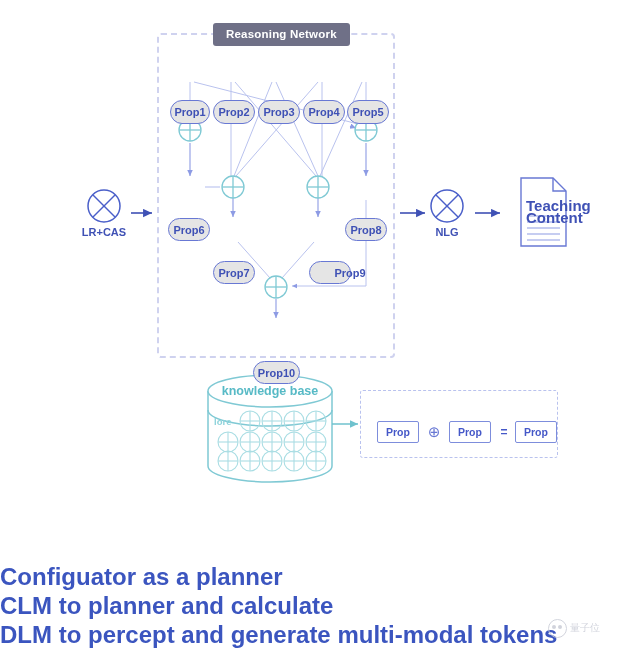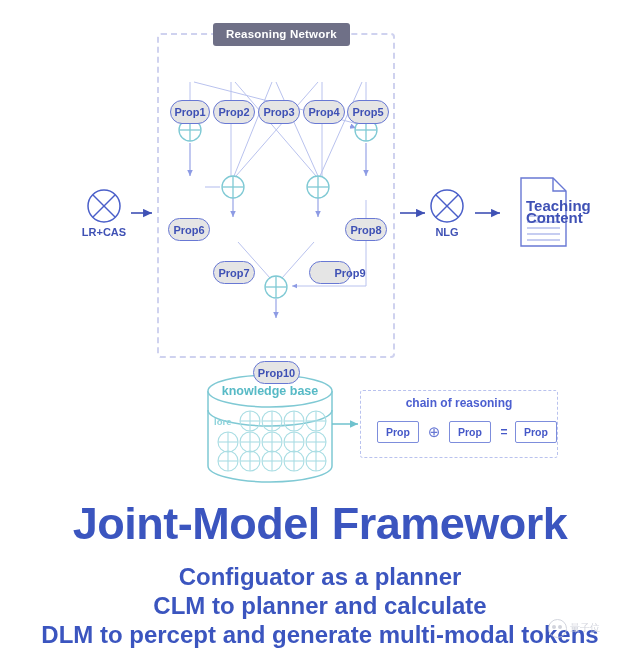--- a/index.html
+++ b/index.html
@@ -91,21 +91,21 @@
   }
 
   
   .main-title{
     position:absolute;left:0;top:498px;width:640px;
     text-align:center;color:#3b55bf;
     font-size:45px;font-weight:bold;letter-spacing:-.5px;
     white-space:nowrap;
   }
   .sub-line{
-    position:absolute;left:0;width:640px;text-align:center;
+    position:absolute;left:0;width:640px;text-align:left;
     color:#3b55bf;font-size:24px;font-weight:bold;
     white-space:nowrap;
   }
   .sub1{top:563px;}
   .sub2{top:592px;}
   .sub3{top:621px;}
 
   .watermark{
     position:absolute;left:548px;top:608px;
     width:86px;height:40px;
@@ -349,29 +349,27 @@
 
   <div class="node-label" style="left:74px;top:226px;width:60px;">LR+CAS</div>
   <div class="node-label" style="left:417px;top:226px;width:60px;">NLG</div>
   <div class="doc-text" style="left:526px;top:188px;">Teaching</div>
   <div class="doc-text" style="left:526px;top:200px;">Content</div>
 
   <div class="kb-label" style="left:214px;top:384px;width:112px;text-align:center;">knowledge base</div>
   <div class="kb-lore" style="left:214px;top:416px;">lore</div>
 
   <div class="cor-panel"></div>
-  <div class="cor-title">chain of reasoning</div>
 
   <div class="cor-chip" style="left:377px;width:42px;">Prop</div>
   <div class="cor-op" style="left:423px;">⊕</div>
   <div class="cor-chip" style="left:449px;width:42px;">Prop</div>
   <div class="cor-op" style="left:493px;font-size:12px;font-weight:bold;color:#4558c8;">=</div>
   <div class="cor-chip" style="left:515px;width:42px;">Prop</div>
 
-  <div class="main-title">Joint-Model Framework</div>
   <div class="sub-line sub1">Configuator as a planner</div>
   <div class="sub-line sub2">CLM to planner and calculate</div>
   <div class="sub-line sub3">DLM to percept and generate multi-modal tokens</div>
 
   <div class="watermark">
     <span class="wm-logo"></span>
     <span>量子位</span>
   </div>
 
 </div>

